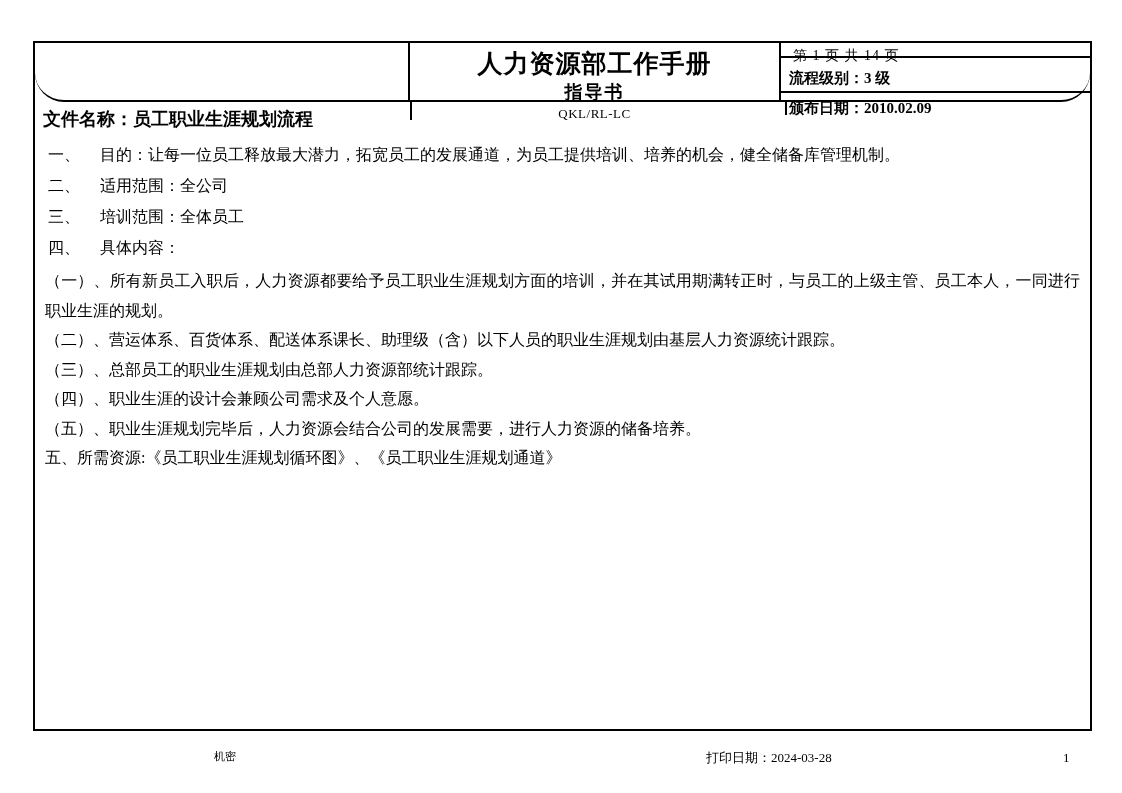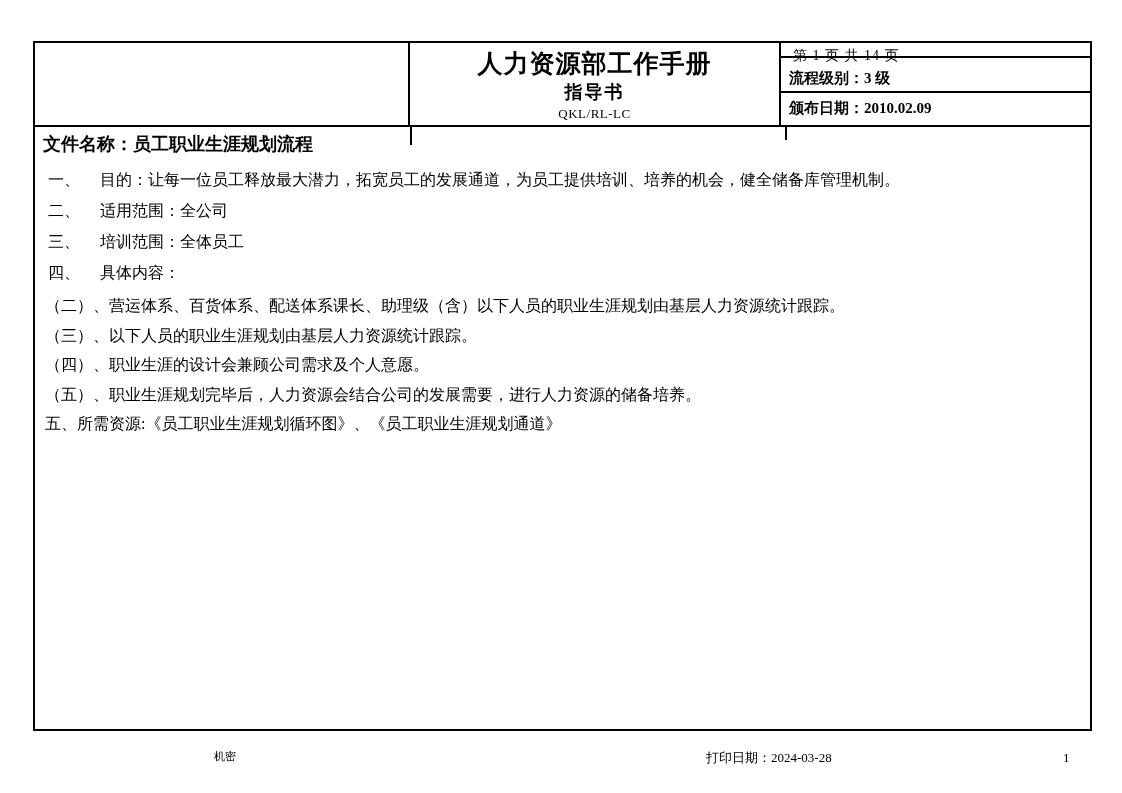--- a/index.html
+++ b/index.html
@@ -4,21 +4,21 @@
 <style>
   * { margin:0; padding:0; box-sizing:border-box; }
   html,body { width:1122px; height:793px; background:#ffffff; overflow:hidden;
     font-family:"Liberation Serif","DejaVu Serif",serif; color:#000; }
   .page { position:relative; width:1122px; height:793px; background:#fff; }
 
   .sheet-border { position:absolute; left:33px; top:41px; width:1059px; height:690px;
     border:2px solid #000; background:#fff; }
 
   
-  .hdr { display:flex; height:84px; border-bottom:2px solid #000; }
+  .hdr { display:flex; height:59px; border-bottom:2px solid #000;border-radius:29px; }
   .hdr-left { width:375px; border-right:2px solid #000; }
   .hdr-center { width:371px; border-right:2px solid #000; text-align:center; padding-top:5px; }
   .title { font-size:25px; font-weight:bold; line-height:32px; letter-spacing:1px; }
   .subtitle { font-size:18px; font-weight:bold; line-height:25px; letter-spacing:2px; }
   .doccode { font-size:13px; line-height:17px; letter-spacing:0.5px; }
   .hdr-right { flex:1; overflow:visible; }
   .row-pageinfo { height:15px; border-bottom:2px solid #000; overflow:visible; }
   .row-pageinfo span { display:inline-block; margin:4px 0 0 12px; font-size:14px; line-height:18px;
     letter-spacing:1px; position:relative; z-index:1; }
   .row-level { height:35px; border-bottom:2px solid #000; font-size:15px; font-weight:bold;
@@ -75,22 +75,23 @@
     </div>
 
     <div class="docbody">
 
       <div class="item"><span class="num">一、</span><span class="lbl">目的：</span><span class="txt">让每一位员工释放最大潜力，拓宽员工的发展通道，为员工提供培训、培养的机会，健全储备库管理机制。</span></div>
       <div class="item"><span class="num">二、</span><span class="lbl">适用范围：</span><span class="txt">全公司</span></div>
       <div class="item"><span class="num">三、</span><span class="lbl">培训范围：全体员工</span><span class="txt"></span></div>
       <div class="item"><span class="num">四、</span><span class="lbl">具体内容：</span><span class="txt"></span></div>
 
       <div class="paras">
+        <div class="para">（一）、所有新员工入职后，人力资源都要给予员工职业生涯规划方面的培训，并在其试用期满转正时，与员工的上级主管、员工本人，一同进行职业生涯的规划。</div>
         <div class="para">（二）、营运体系、百货体系、配送体系课长、助理级（含）以下人员的职业生涯规划由基层人力资源统计跟踪。</div>
-        <div class="para">（三）、以下人员的职业生涯规划由基层人力资源统计跟踪。</div>
+        <div class="para">（三）、总部员工的职业生涯规划由总部人力资源部统计跟踪。</div>
         <div class="para">（四）、职业生涯的设计会兼顾公司需求及个人意愿。</div>
         <div class="para">（五）、职业生涯规划完毕后，人力资源会结合公司的发展需要，进行人力资源的储备培养。</div>
         <div class="para">五、所需资源:《员工职业生涯规划循环图》、《员工职业生涯规划通道》</div>
       </div>
 
     </div>
   </div>
 
   <div class="footer-confidential">机密</div>
   <div class="footer-printdate">打印日期：2024-03-28</div>

